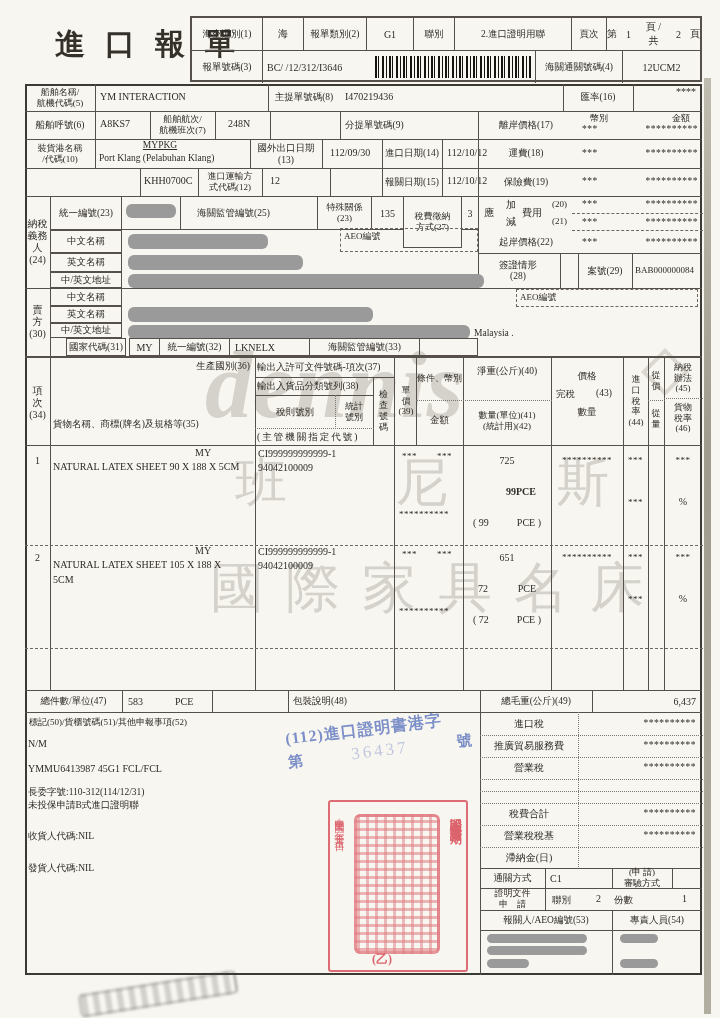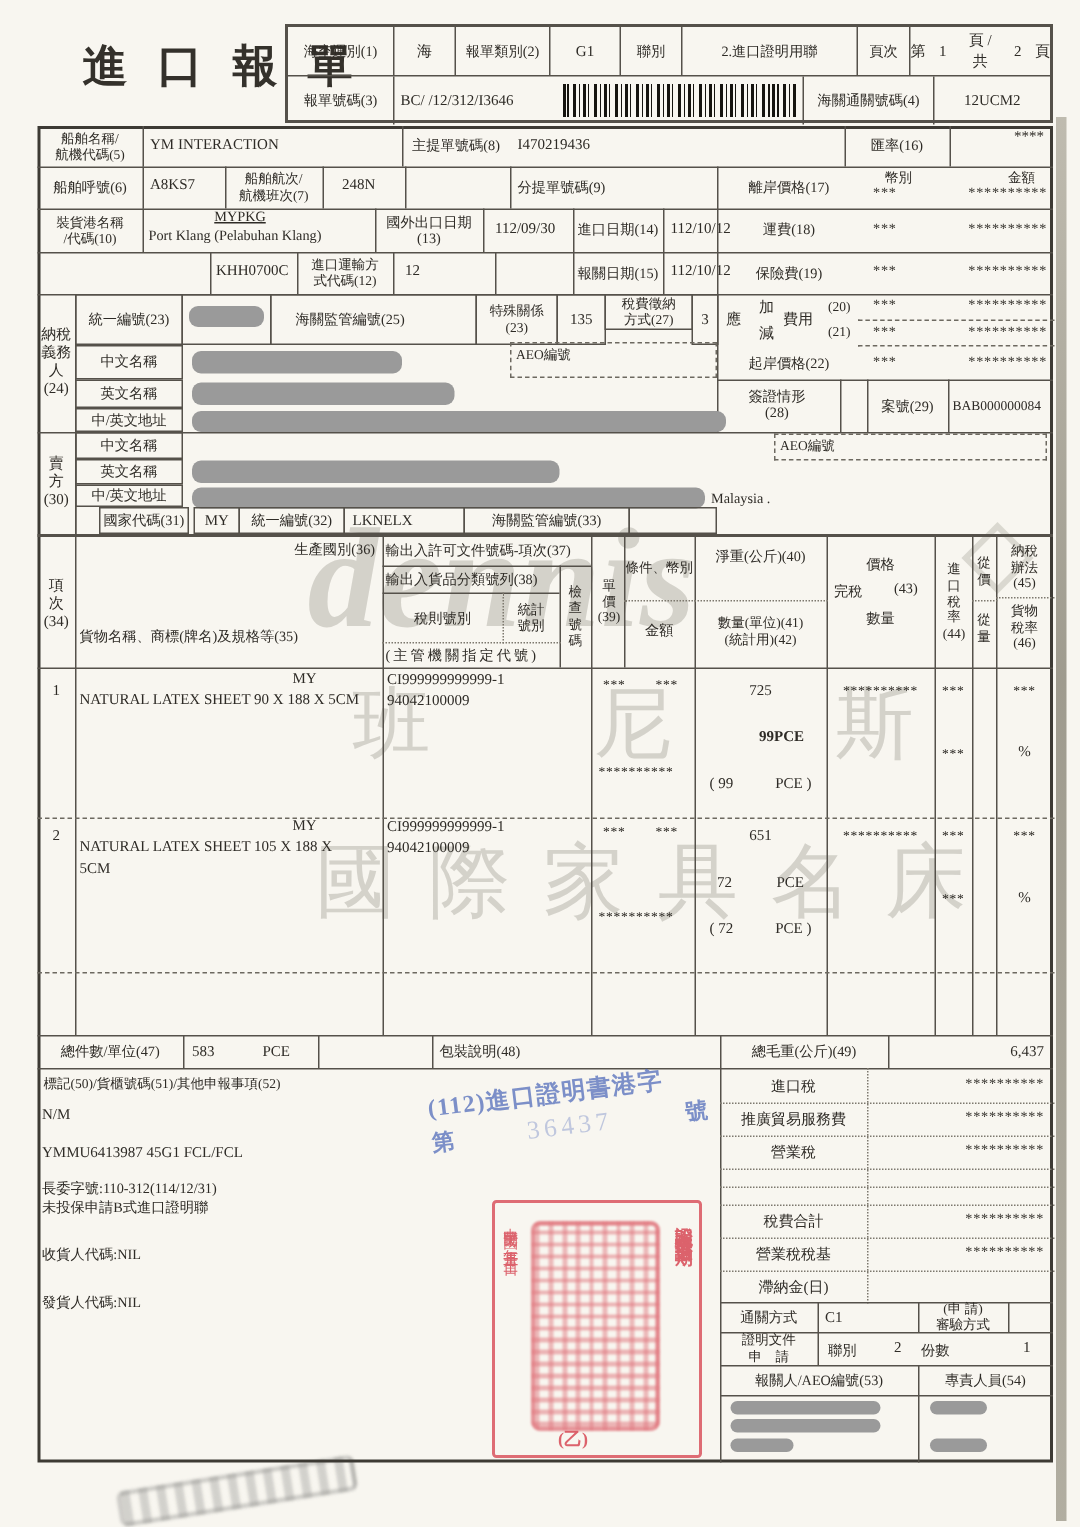--- a/index.html
+++ b/index.html
@@ -166,21 +166,21 @@
 義務
 人
 (24)</div>
   <div class="c sec b lab f95" style="left:50px;top:196px;width:72px;height:34px;">統一編號(23)</div>
   <div class="c sec b" style="left:121px;top:196px;width:60px;height:34px;"></div>
   <div class="bar sec" style="left:126px;top:204px;width:50px;height:14px;"></div>
   <div class="c sec b lab f95" style="left:180px;top:196px;width:138px;height:34px;justify-content:flex-start;padding-left:16px;">海關監管編號(25)</div>
   <div class="c sec b lab f9 pre" style="left:317px;top:196px;width:55px;height:34px;">特殊關係
 (23)</div>
   <div class="c sec b lab f10" style="left:371px;top:196px;width:33px;height:34px;">135</div>
-  <div class="c sec b lab f9 pre" style="left:403px;top:196px;width:59px;height:24px;">稅費徵納
+  <div class="c sec b lab f9 pre" style="left:403px;top:196px;width:59px;height:52px;">稅費徵納
 方式(27)</div>
   <div class="c sec b lab f10" style="left:461px;top:196px;width:18px;height:34px;">3</div>
 
   <div class="c sec b lab f95" style="left:50px;top:230px;width:72px;height:23px;">中文名稱</div>
   <div class="bar sec" style="left:128px;top:234px;width:140px;height:15px;"></div>
   <div class="aeo sec" style="left:340px;top:228px;width:138px;height:24px;">AEO編號</div>
   <div class="c sec b lab f95" style="left:50px;top:253px;width:72px;height:19px;">英文名稱</div>
   <div class="bar sec" style="left:128px;top:255px;width:175px;height:15px;"></div>
   <div class="c sec b lab f95" style="left:50px;top:272px;width:72px;height:16px;">中/英文地址</div>
   <div class="bar sec" style="left:128px;top:274px;width:356px;height:14px;"></div>

